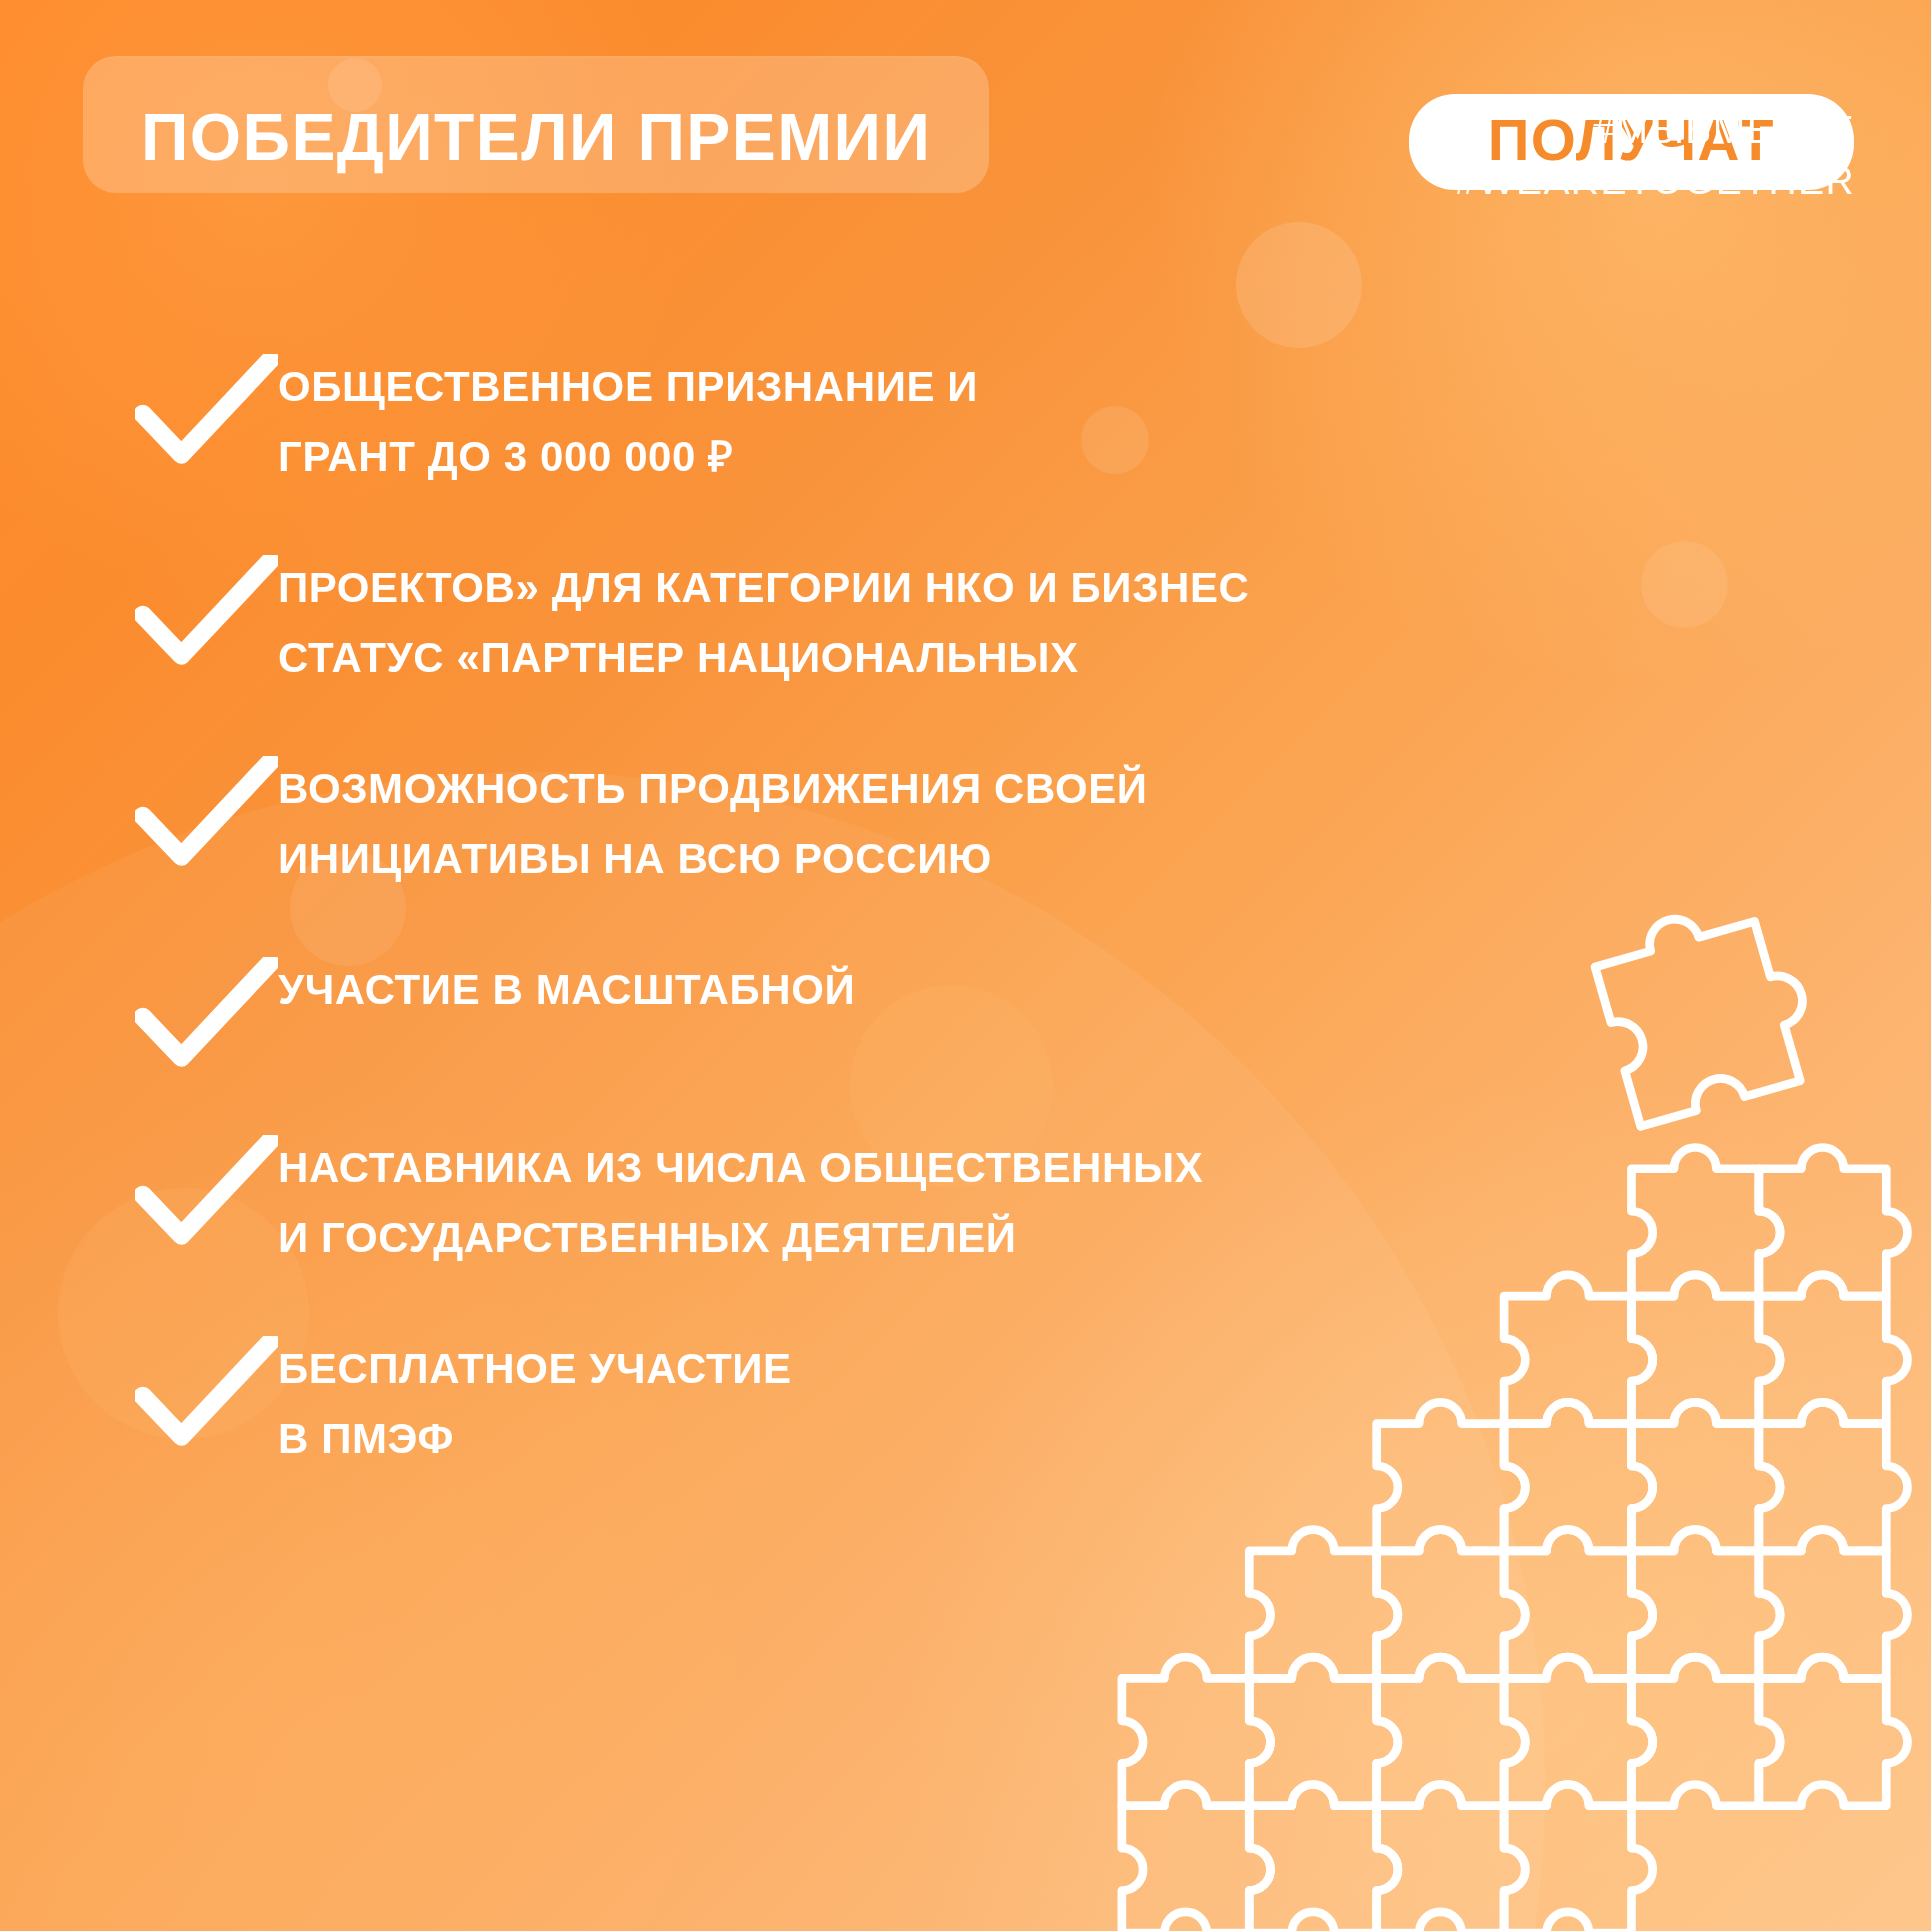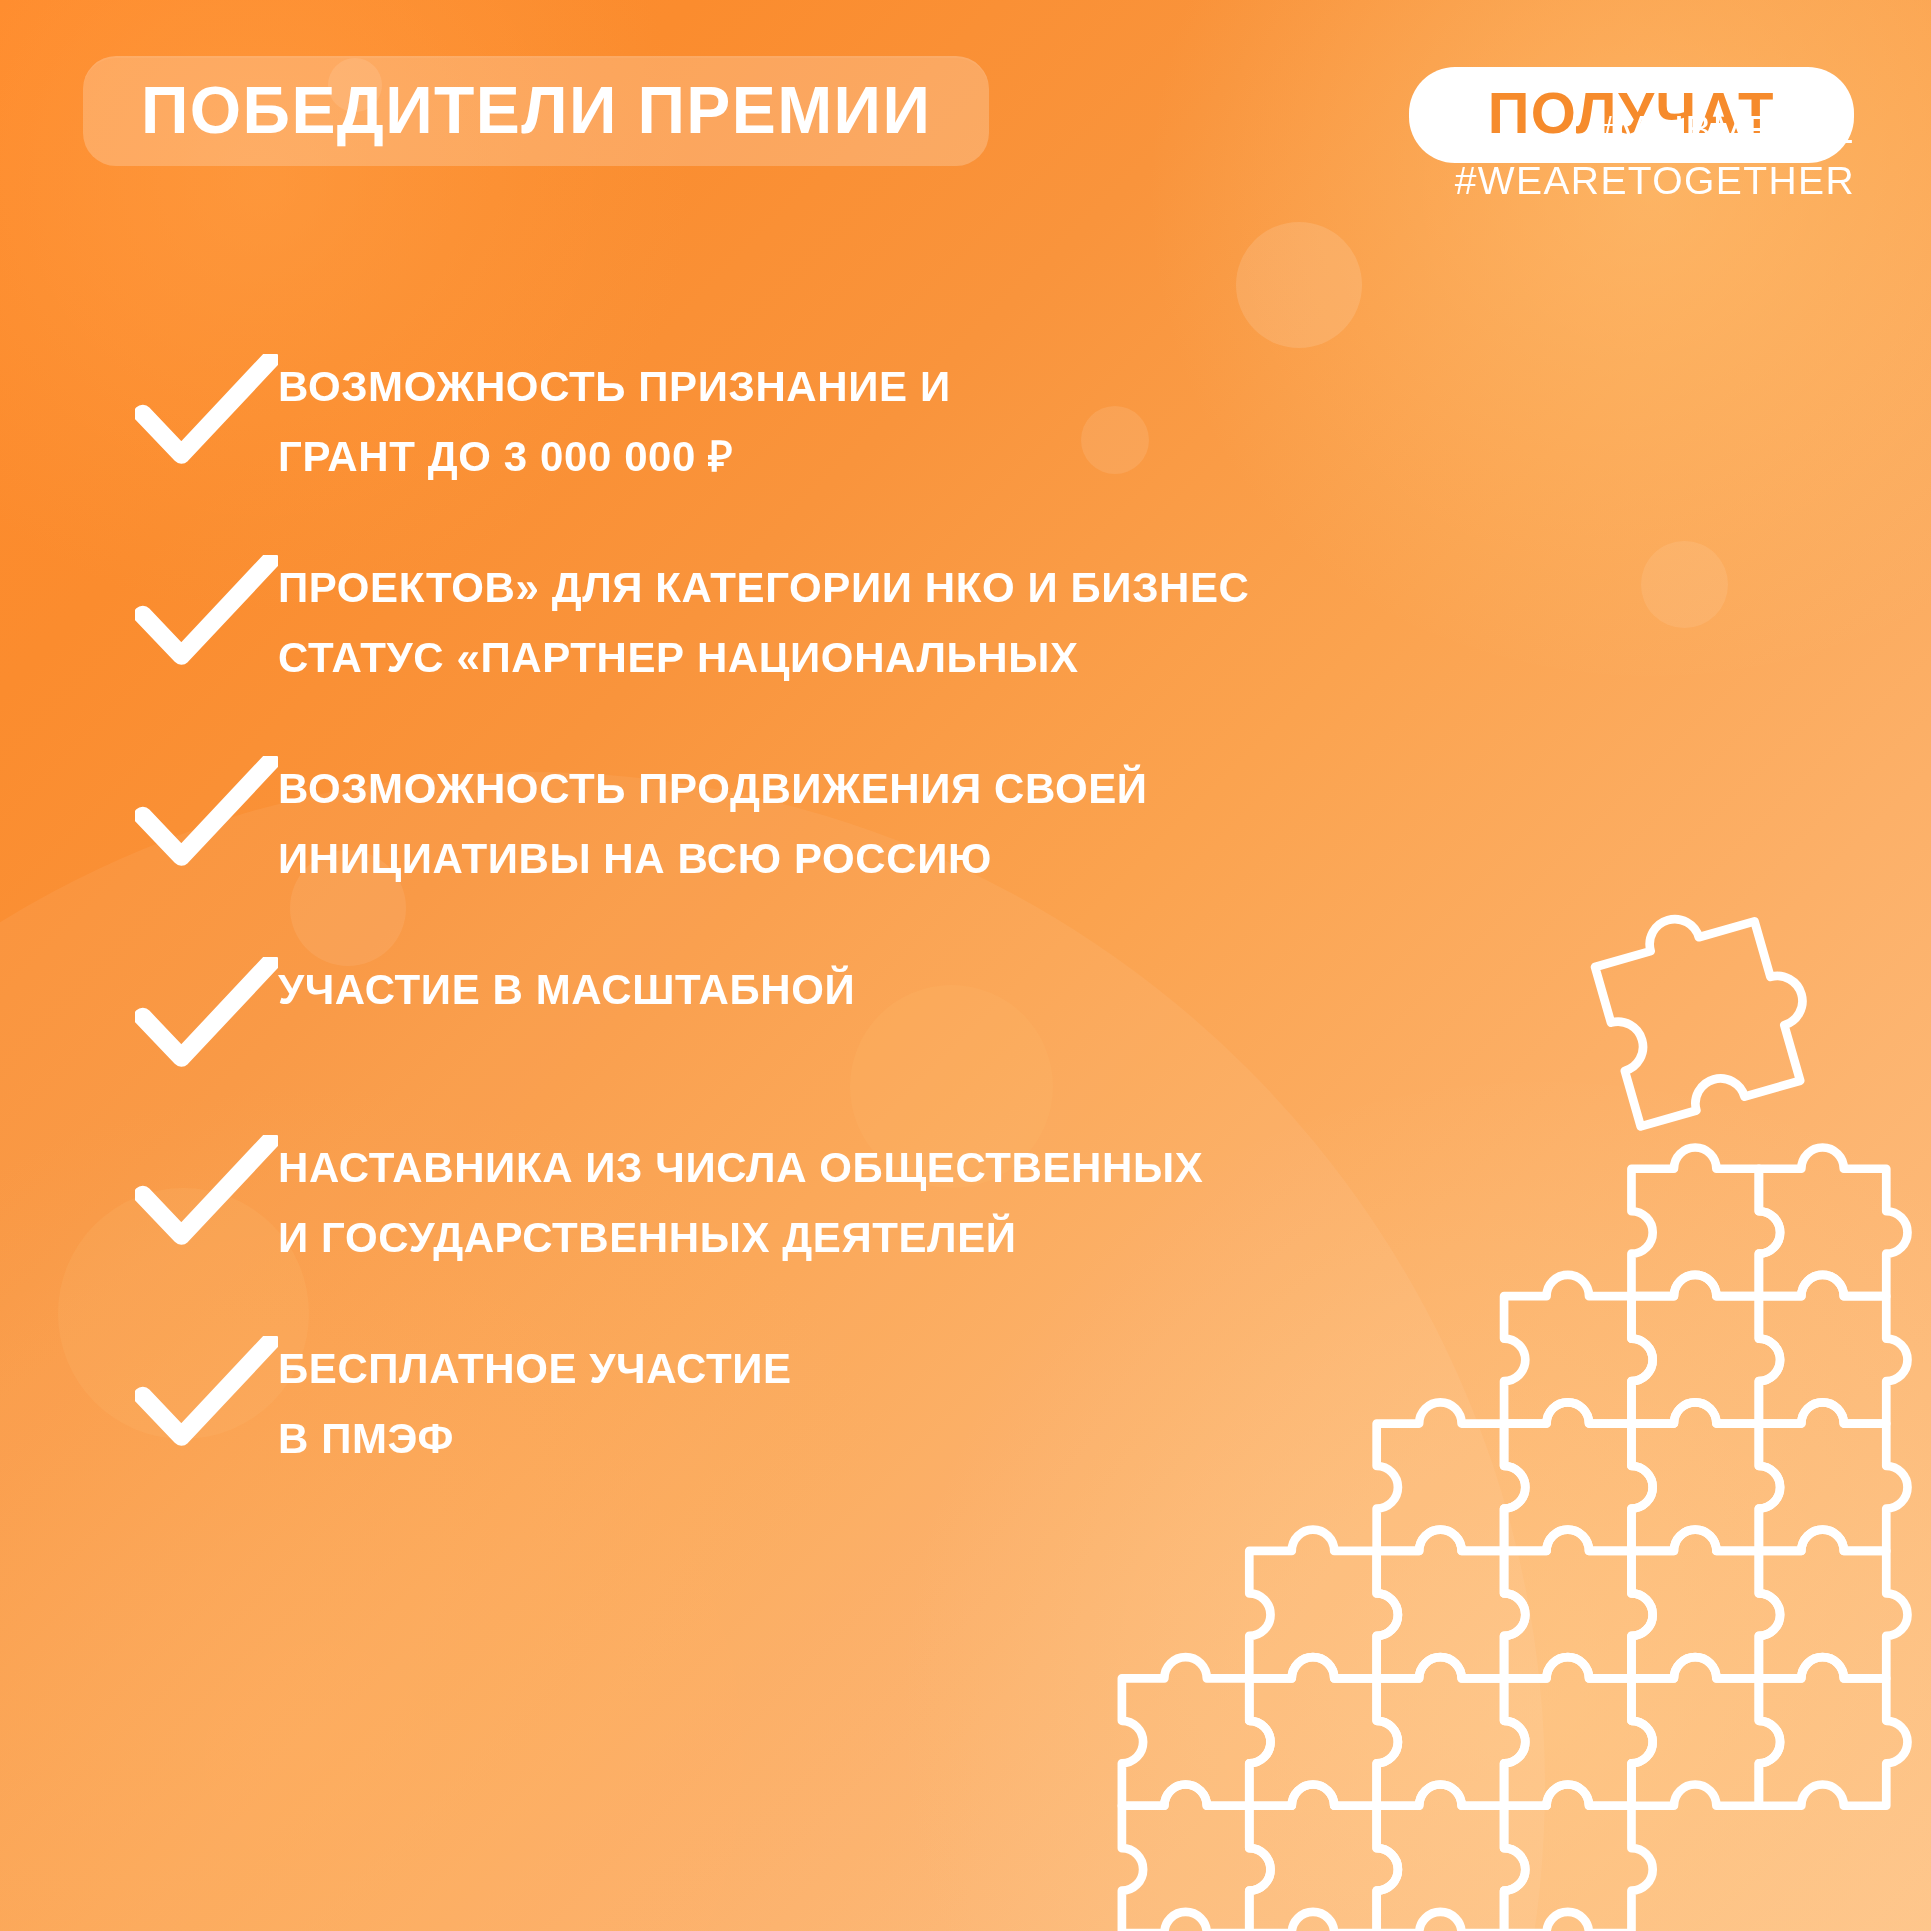--- a/index.html
+++ b/index.html
@@ -73,20 +73,21 @@
     box-shadow: 0 1.9px 0 rgba(255,255,255,.05) inset;
   }
   .title-pill span {
     display: block;
     font-size: 66px;
     font-weight: 800;
     letter-spacing: 1.4px;
     color: #ffffff;
     line-height: 1;
     white-space: nowrap;
+    margin-top: 27px;
   }
   .subtitle-pill {
     display: inline-block;
     background: #ffffff;
     border-radius: 46px;
     padding: 17.4px 79px 21px 79px;
     margin-left: 415px;
     margin-top: 2px;
   }
   .subtitle-pill span {
@@ -199,21 +200,21 @@
 
   <div class="benefits">
 
     <div class="benefit">
       <div class="check">
         <svg width="143" height="116" viewBox="0 0 148 120" fill="none" xmlns="http://www.w3.org/2000/svg">
           <path d="M8 62 L48 104 L140 6" stroke="#ffffff" stroke-width="19" stroke-linecap="round" stroke-linejoin="round"></path>
         </svg>
       </div>
       <div class="benefit-text">
-        <span class="line">ВОЗМОЖНОСТЬ ПРИЗНАНИЕ И</span>
+        <span class="line">ОБЩЕСТВЕННОЕ ПРИЗНАНИЕ И</span>
         <span class="line">ГРАНТ ДО 3 000 000 ₽</span>
       </div>
     </div>
 
     <div class="benefit">
       <div class="check">
         <svg width="143" height="116" viewBox="0 0 148 120" fill="none" xmlns="http://www.w3.org/2000/svg">
           <path d="M8 62 L48 104 L140 6" stroke="#ffffff" stroke-width="19" stroke-linecap="round" stroke-linejoin="round"></path>
         </svg>
       </div>

